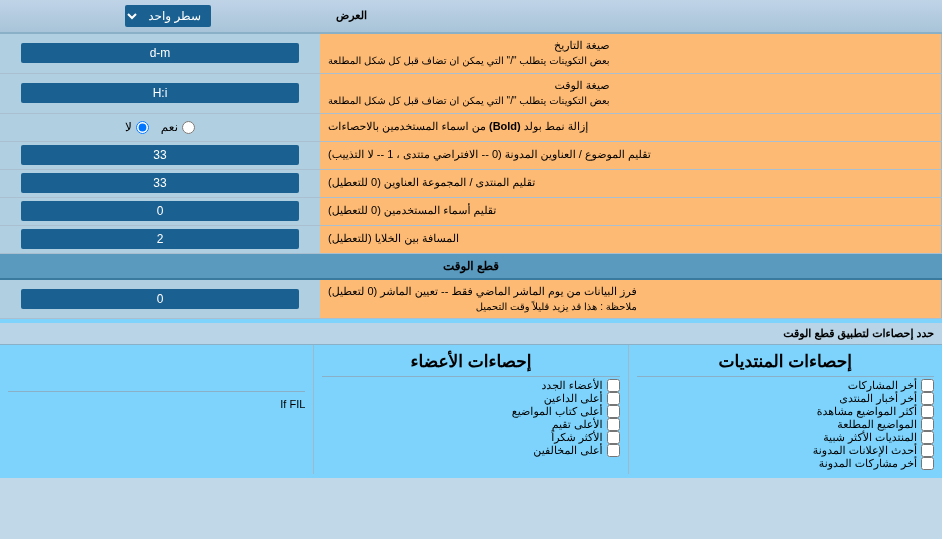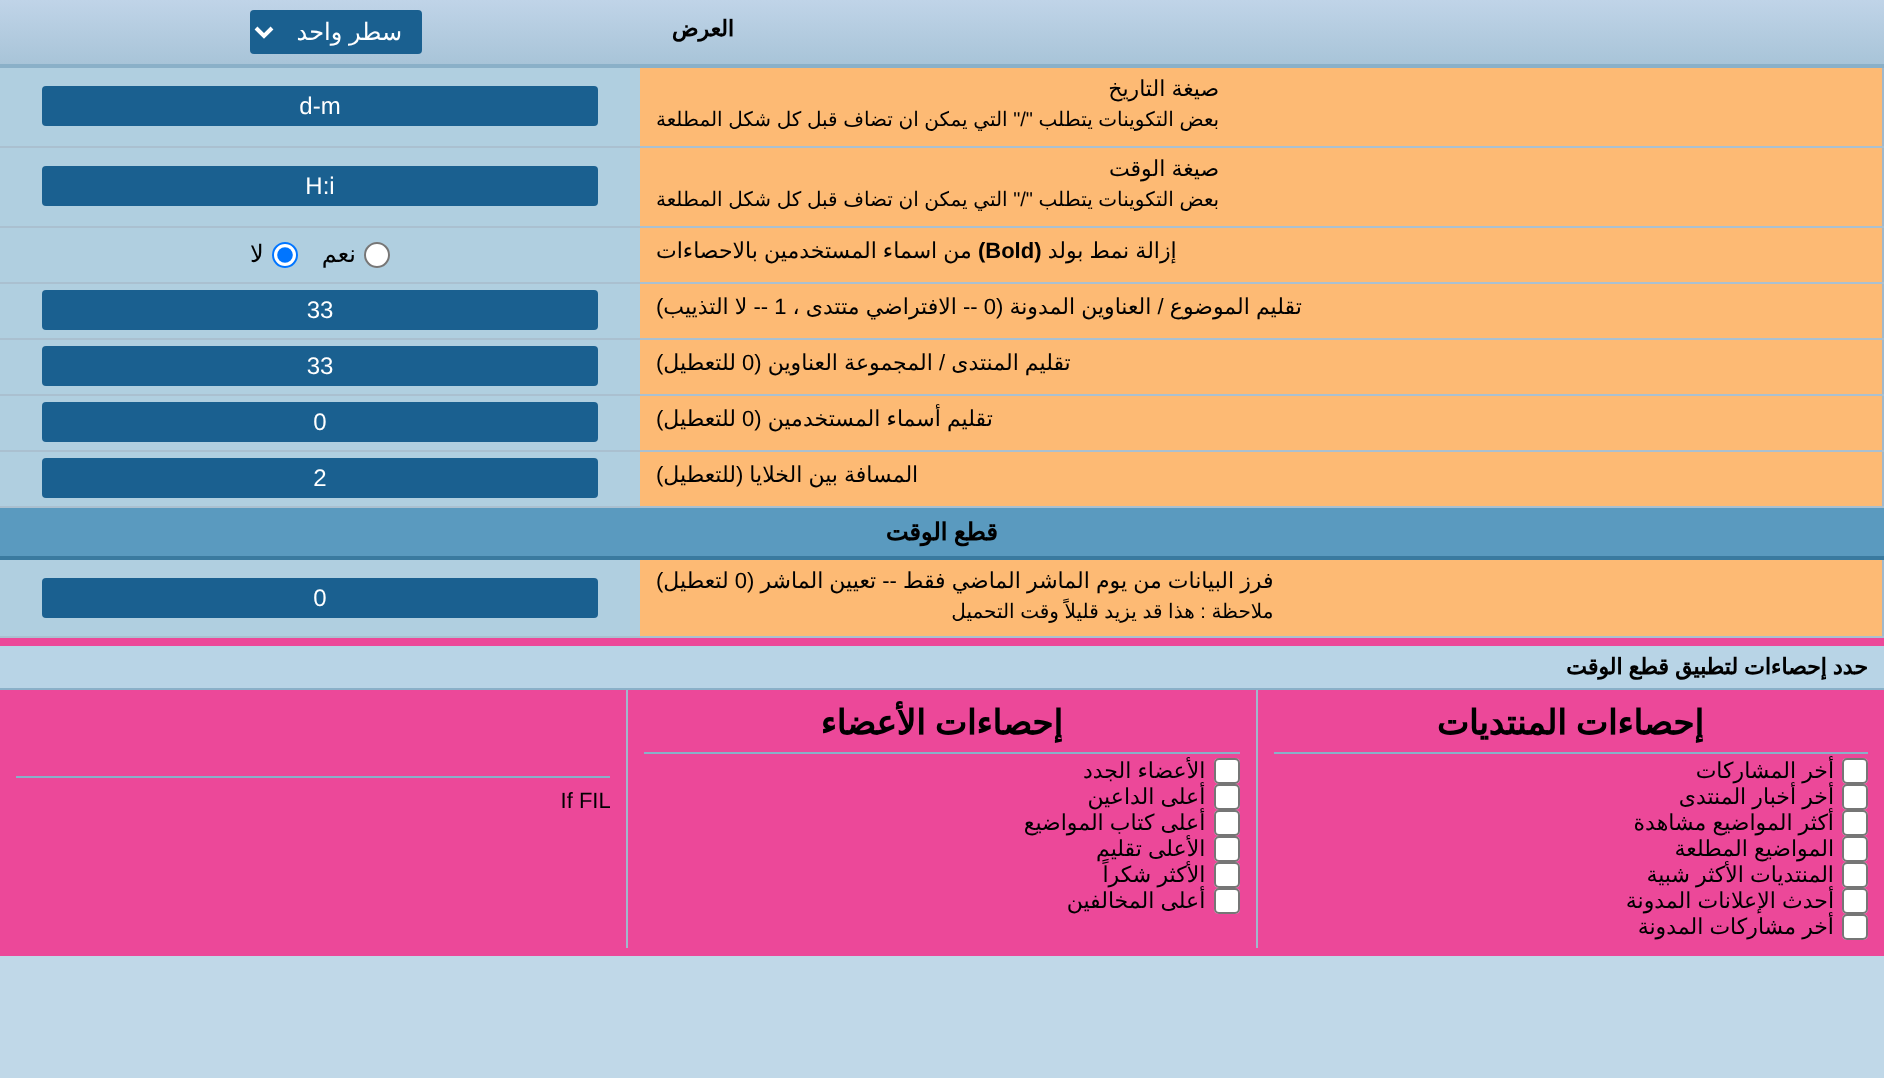--- a/index.html
+++ b/index.html
@@ -101,21 +101,21 @@
     }
     .radio-group label {
       display: flex;
       align-items: center;
       gap: 4px;
       cursor: pointer;
       color: #000;
     }
     
     .checkboxes-section {
-      background: #ec4899;
+      background: #7dd3fc;
       padding: 4px 0;
     }
     .check-item {
       display: flex;
       align-items: center;
       gap: 4px;
       direction: rtl;
       font-size: 11px;
       color: #000;
     }
@@ -280,32 +280,32 @@
         <div class="check-item">
           <input type="checkbox" style="">
           <span>أعلى الداعين</span>
         </div>
         <div class="check-item">
           <input type="checkbox" style="">
           <span>أعلى كتاب المواضيع</span>
         </div>
         <div class="check-item">
           <input type="checkbox" style="">
-          <span>الأعلى تقليم</span>
+          <span>الأعلى تقيم</span>
         </div>
         <div class="check-item">
           <input type="checkbox" style="">
           <span>الأكثر شكراً</span>
         </div>
         <div class="check-item">
           <input type="checkbox" style="">
           <span>أعلى المخالفين</span>
         </div>
       </div>
 
-      <div style="flex:1; padding: 4px 8px; margin-top: 13px;">
+      <div style="flex:1; padding: 20px 8px;">
         <div class="col-header">&nbsp;</div>
         <div style="font-size:11px; color:#000; padding:4px 0;">If FIL</div>
       </div>
     </div>
   </div>
 
 </div>
 
 </body></html>

